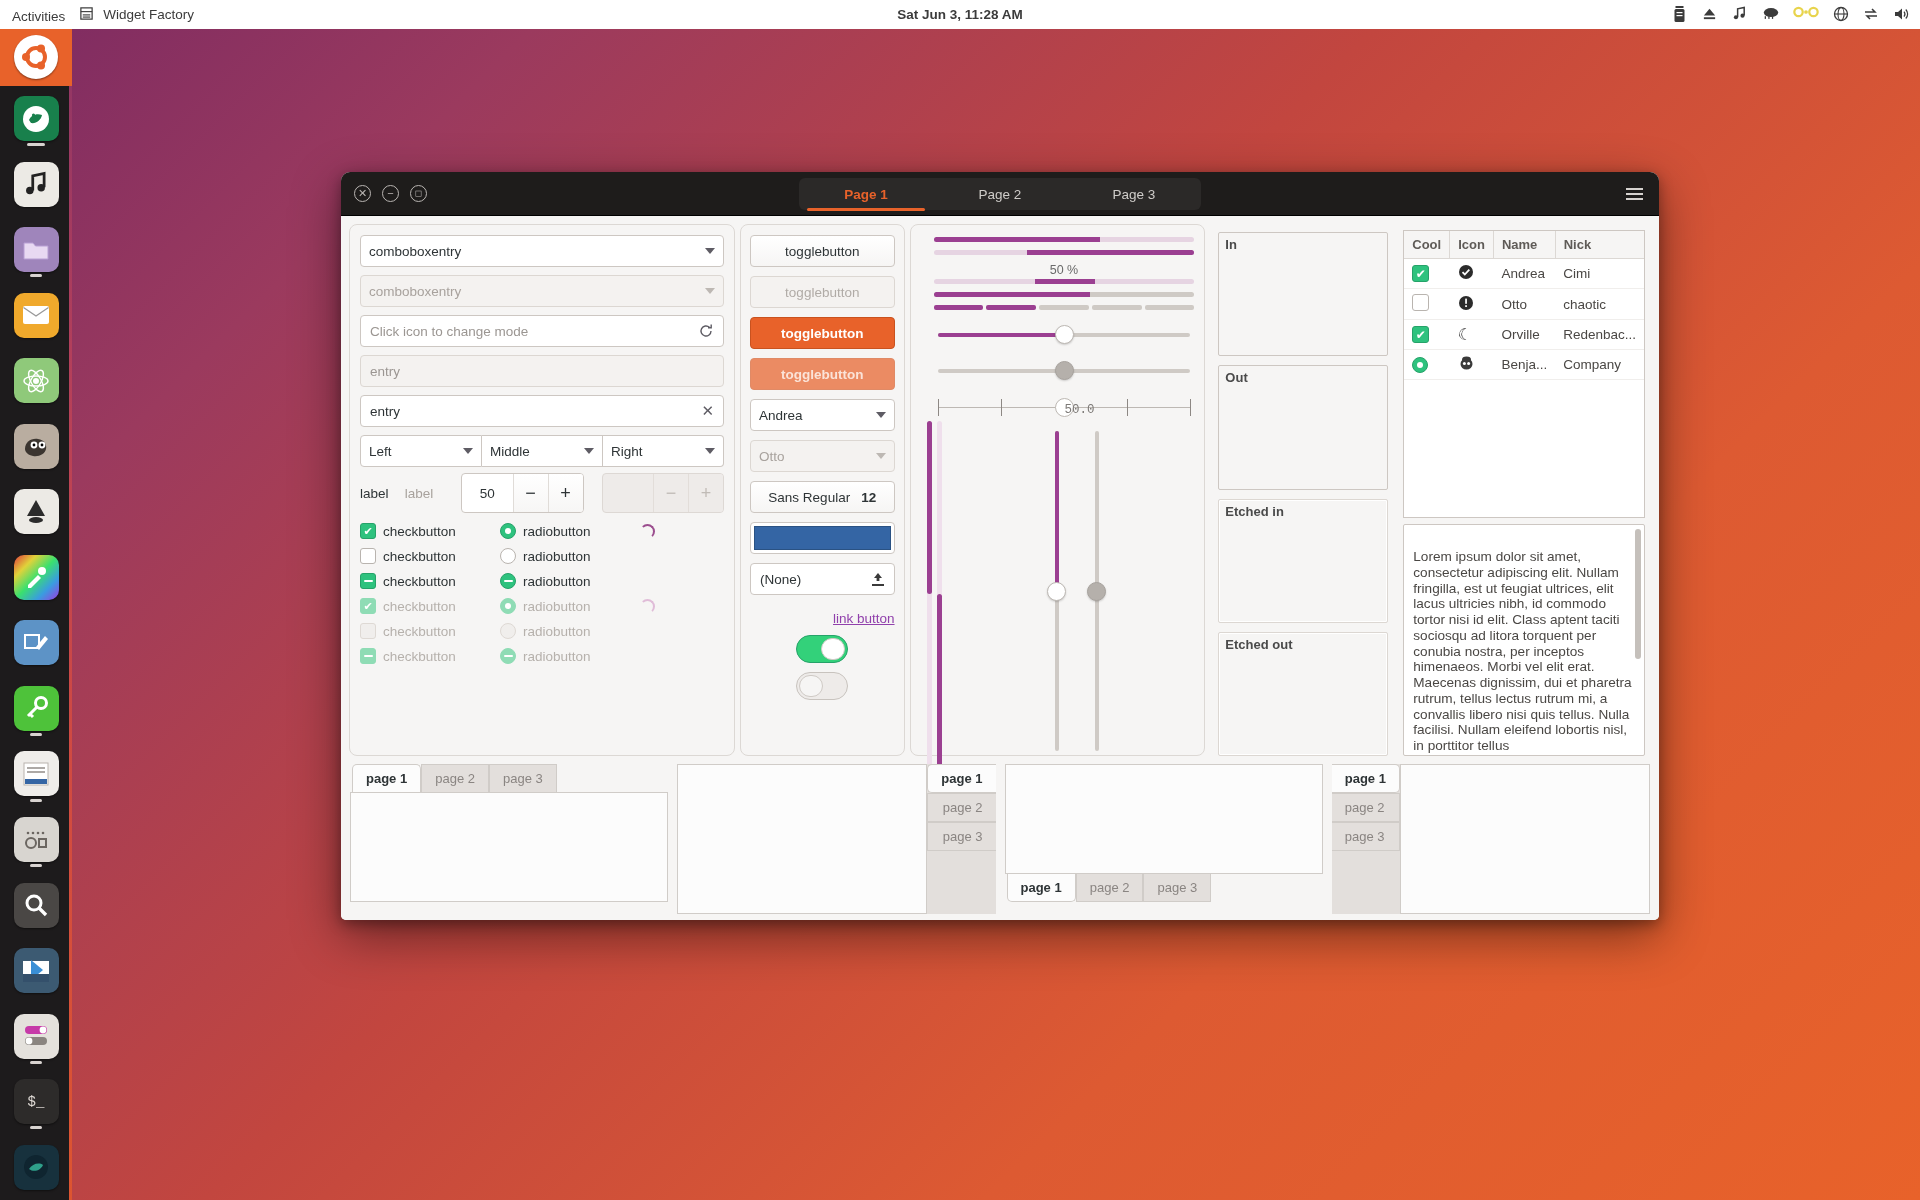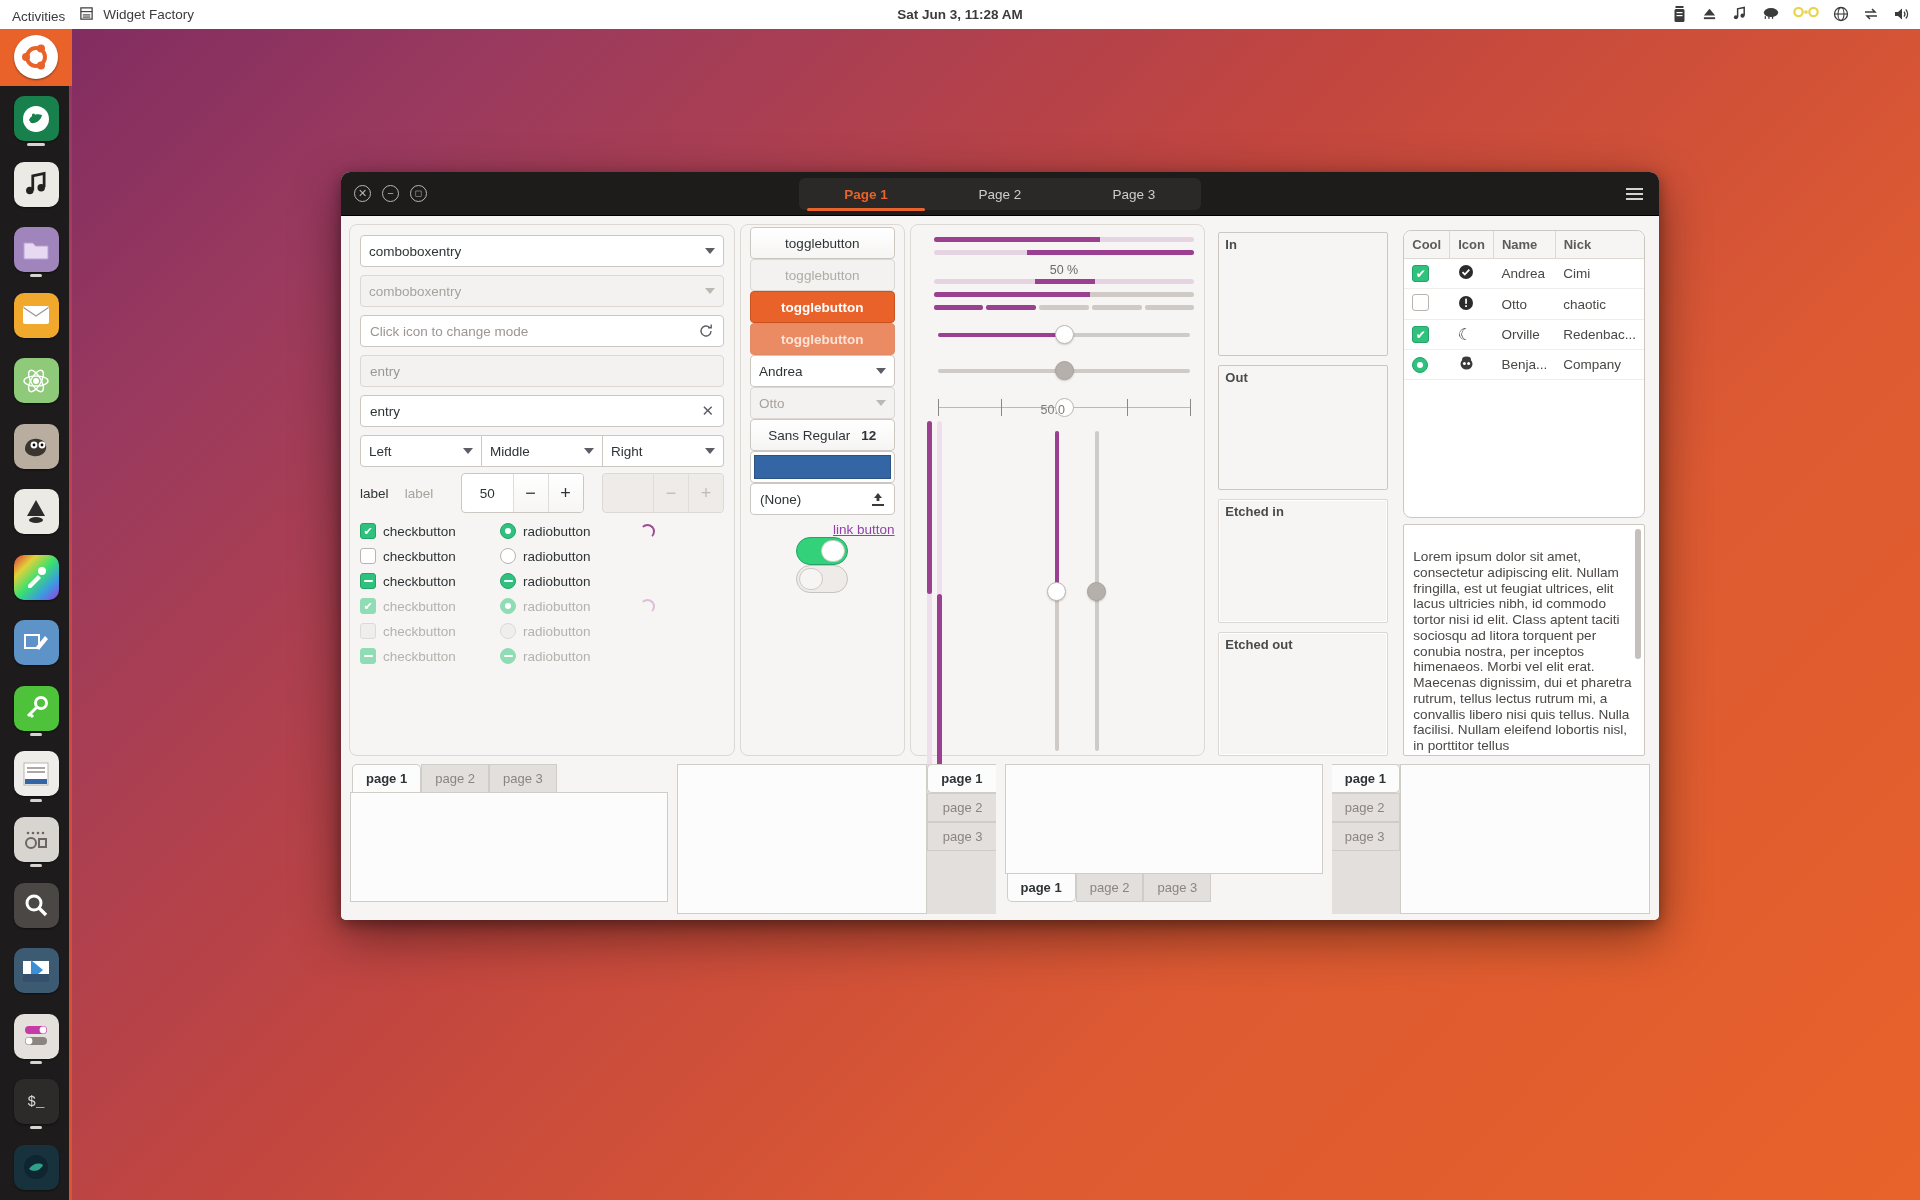--- a/index.html
+++ b/index.html
@@ -119,21 +119,21 @@
   .rad.ck:after{ content:"";width:6px;height:6px;border-radius:50%;background:#fff; }
   .rad.mx { background:#2ec27e;border-color:#26a269; }
   .rad.ck.dim,.rad.mx.dim { background:#8fdcb5;border-color:#8fdcb5; }
   .rad.dim { background:#f0eeec;border-color:#ded9d4; }
   .minus { width:9px;height:2.4px;background:#fff;border-radius:1px; }
   .spinner { width:15px;height:15px;border-radius:50%;border:2px solid transparent;
              border-top-color:#9b4d8e;border-right-color:#9b4d8e; }
   .spinner.dim { border-top-color:#e0bcd8; border-right-color:#e0bcd8; }
 
   
-  #col2 { width:168px; padding:2px 9px 0 9px; display:flex; flex-direction:column; }
+  #col2 { width:168px; padding:10px 9px 0 9px; display:flex; flex-direction:column; gap:9px; }
   #col2 .gbtn,#col2 .gcombo { width:100%; }
   .fontbtn { justify-content:center; gap:11px; }
   .fontbtn b { font-weight:bold; }
   .colorbtn { height:32px;border:1px solid #cdc7c2;border-radius:4px;background:#fff;padding:3px; }
   .colorbtn i { display:block;width:100%;height:100%;background:#3465a4;border:1px solid #2a5283; }
   .linkbtn { text-align:right; font-size:13.5px; color:#9141ac; text-decoration:underline; cursor:pointer; margin-top:7px;}
   .switch { width:52px;height:28px;border-radius:15px;border:1px solid #c8c3be;display:flex;align-items:center;
             padding:2px; margin:0 auto; cursor:pointer; }
   .switch.on { background:#33d17a;border-color:#26a269; justify-content:flex-end; }
   .switch.off{ background:#eeebe9; justify-content:flex-start; }
@@ -173,21 +173,21 @@
   .vval { position:absolute; font-size:12.5px; color:#7d7a77; }
 
   
   #col4 { width:190px; padding:8px 8px 0 8px; display:flex; flex-direction:column; gap:9px; }
   .frame { flex:1; border:1px solid #cdc7c2; border-radius:2px; background:#f6f5f4; position:relative; }
   .frame .ttl { position:absolute; top:4px; left:6px; font-size:13px; font-weight:bold; color:#4a4a4a; }
   .frame.etched { border:1px solid #dcd7d2; box-shadow: inset 0 0 0 1px #fff; }
 
   
   #col5 { flex:1; display:flex; flex-direction:column; padding:6px 6px 0 2px; gap:6px; }
-  .treebox { height:288px; border:1px solid #cdc7c2; background:#fff; border-radius:8px; overflow:hidden; }
+  .treebox { height:288px; border:1px solid #cdc7c2; background:#fff; border-radius:0; overflow:hidden; }
   table.tv { width:100%; border-collapse:collapse; font-size:13.5px; }
   table.tv th { background:#f6f5f4; color:#5f5b57; font-weight:bold; text-align:left;
                 padding:6px 8px; border-right:1px solid #dcd8d4; border-bottom:1px solid #dcd8d4; font-size:13px;}
   table.tv th:last-child { border-right:none; }
   table.tv td { padding:5px 8px; color:#4a4744; border-bottom:1px solid #f0eeec; white-space:nowrap; }
   .tvchk { width:17px;height:17px;border-radius:3px;border:1.5px solid #b9b4af;background:#fff;display:inline-flex;
            align-items:center;justify-content:center;color:#fff;font-size:12px;}
   .tvchk.ck { background:#2ec27e; border-color:#26a269; }
   .tvrad { width:16px;height:16px;border-radius:50%;background:#2ec27e;border:1.5px solid #26a269;display:inline-flex;
            align-items:center;justify-content:center;}
@@ -698,21 +698,21 @@
           <div style="position:absolute;top:2px;left:calc(50% - 9px);width:19px;height:19px;border-radius:50%;background:#fff;border:1px solid #bdb8b3"></div>
         </div>
 
         <div class="vwrap">
           <div class="vbar" style="left:6px; top:0; height:345px;">
               <i style="top:0;height:50%"></i>
             </div>
           <div class="vbar" style="left:16px; top:0; height:345px;">
               <i style="bottom:0;height:50%"></i>
             </div>
-          <div class="vval" style="left:120px; top:-18px;">50.0</div>
+          <div class="vval" style="left:144px; top:-18px;font-family:Liberation Mono, monospace;">50.0</div>
           <div class="vscale" style="left:125px; top:10px; height:320px;">
             <div class="trk"></div>
             <div class="fil" style="top:0;height:50%"></div>
             <div class="kn" style="top:calc(50% - 9px)"></div>
           </div>
           <div class="vscale" style="left:165px; top:10px; height:320px;">
             <div class="trk"></div>
             <div class="kn gray" style="top:calc(50% - 9px)"></div>
           </div>
         </div>

